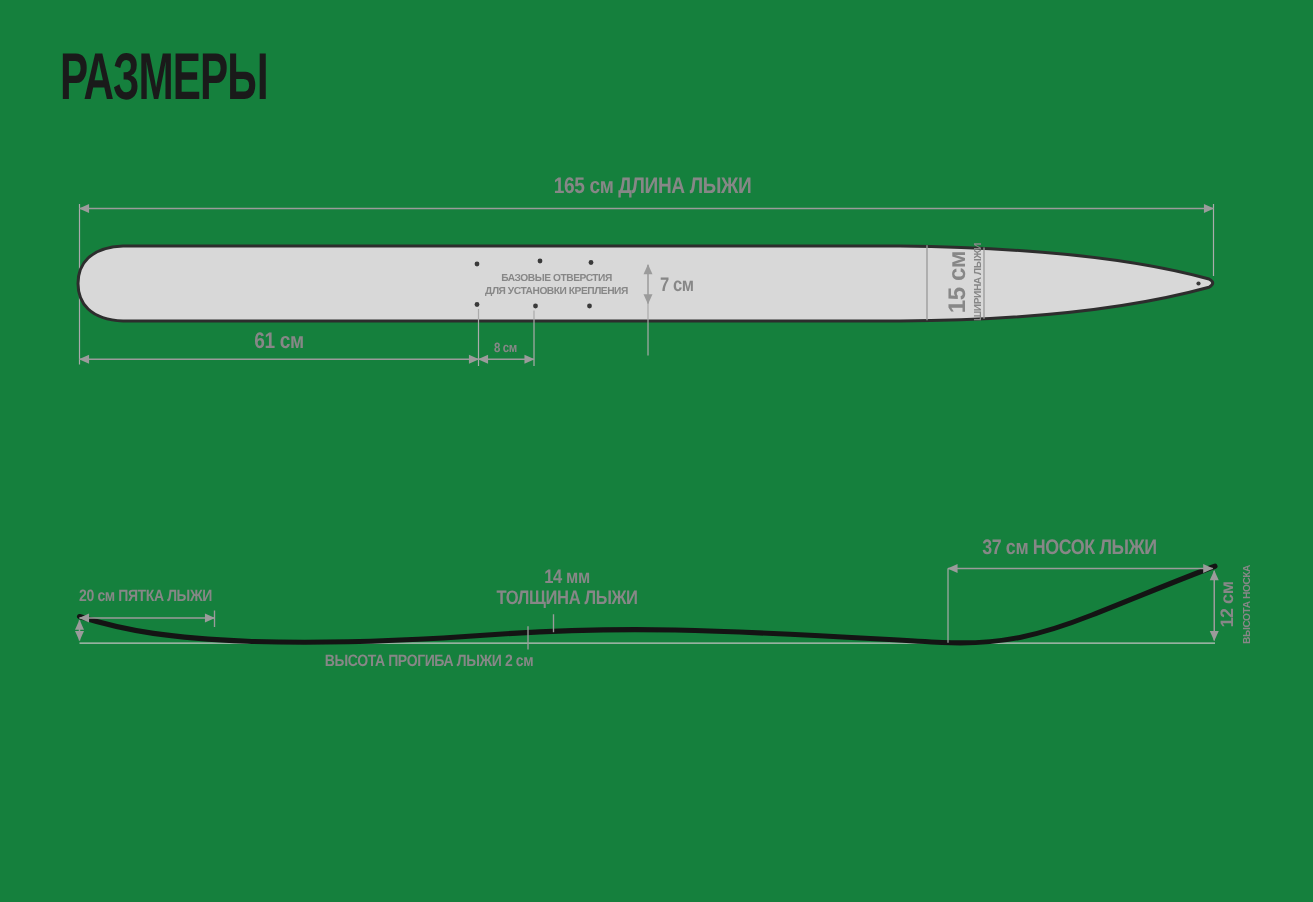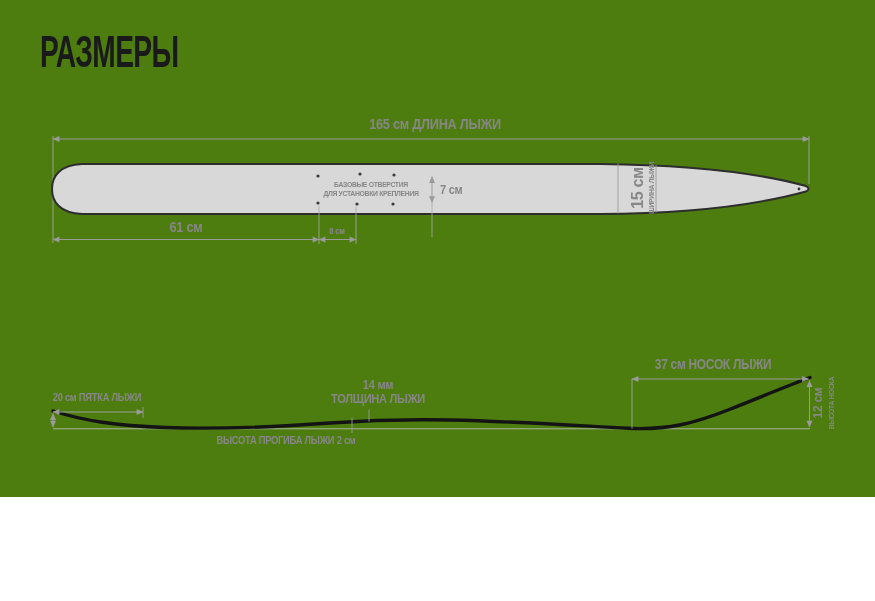--- a/index.html
+++ b/index.html
@@ -1,16 +1,16 @@
 <!DOCTYPE html>
 <html><head>
 <meta charset="utf-8">
 <style>
   html,body{margin:0;padding:0;background:#fff;}
-  .stage{position:relative;width:875px;height:497px;background:#4d7c0f;overflow:hidden;
+  .stage{position:relative;width:875px;height:601px;background:#15803d;overflow:hidden;
          font-family:"Liberation Sans",sans-serif;}
   .title{position:absolute;left:40px;top:30px;font-size:44px;line-height:1;
          font-weight:bold;color:#1a1a1a;letter-spacing:-1px;
          transform:scaleX(0.64);transform-origin:0 0;white-space:nowrap;}
   svg{position:absolute;left:0;top:0;}
   .dim{stroke:#9b9b9b;stroke-width:1;fill:none;}
   .ext{stroke:#ababab;stroke-width:0.8;fill:none;}
   .tick{stroke:#9b9b9b;stroke-width:0.9;fill:none;}
   .lbl{fill:#878787;font-family:"Liberation Sans",sans-serif;font-weight:bold;
        letter-spacing:-0.3px;}

